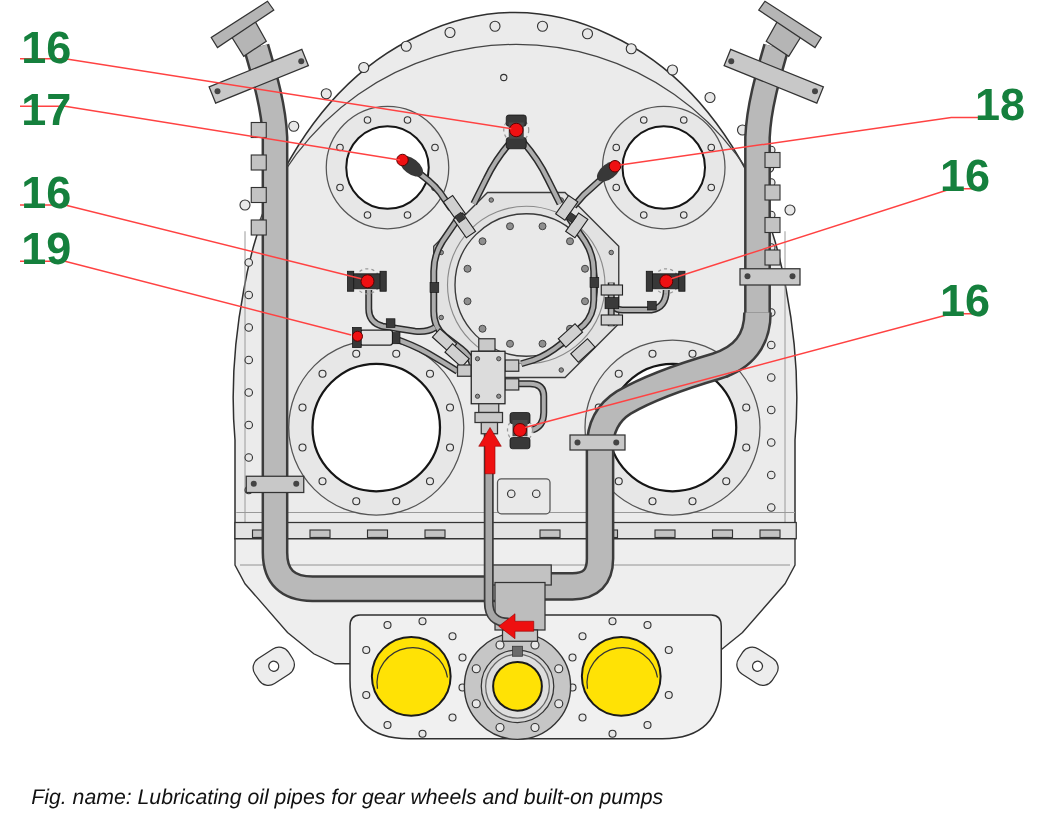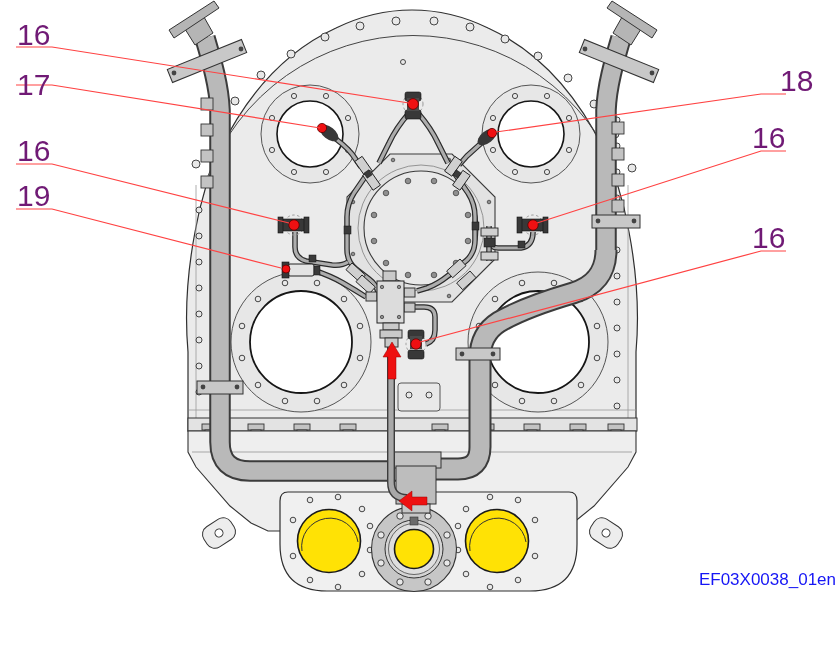--- a/index.html
+++ b/index.html
@@ -1,19 +1,19 @@
 <!DOCTYPE html>
 <html><head>
 <meta charset="utf-8">
 <style>
   html,body{margin:0;padding:0;background:#fff;}
   .stage{position:relative;width:840px;height:660px;background:#ffffff;overflow:hidden;
          font-family:"Liberation Sans",sans-serif;}
   .stage svg{position:absolute;left:0;top:0;}
-  .callout{position:absolute;color:#701a75;font-size:30px;line-height:1;font-weight:400;}
+  .callout{position:absolute;color:#15803d;font-size:36px;line-height:1;font-weight:700;}
   .figcode{position:absolute;color:#1616f5;font-size:17px;}
   .caption{position:absolute;color:#111;font-size:17px;font-style:italic;}
   .pc{fill:none;stroke:#3c3c3c;stroke-width:21.5;stroke-linecap:butt;}
   .pf{fill:none;stroke:#b9b9b9;stroke-width:17.5;}
   .pc2{fill:none;stroke:#3c3c3c;stroke-width:23;}
   .pf2{fill:none;stroke:#b9b9b9;stroke-width:19;}
   .tc{fill:none;stroke:#2b2b2b;stroke-width:5.6;}
   .tf{fill:none;stroke:#adadad;stroke-width:3.2;}
   .sc{fill:none;stroke:#3c3c3c;stroke-width:8;}
   .sf{fill:none;stroke:#a8a8a8;stroke-width:5.2;}
@@ -435,14 +435,14 @@
 </svg>
 
   <div class="callout" style="left:17px;top:20px;">16</div>
   <div class="callout" style="left:17px;top:58px;margin-top:12px;">17</div>
   <div class="callout" style="left:17px;top:136px;">16</div>
   <div class="callout" style="left:17px;top:181px;">19</div>
   <div class="callout" style="left:752px;top:66px;margin-left:28px;">18</div>
   <div class="callout" style="left:752px;top:123px;">16</div>
   <div class="callout" style="left:752px;top:223px;">16</div>
 
-  <div class="figcode" style="right:4px;top:570px;">EF03X0038_01en</div>
+  <div class="caption" style="left:25px;top:628px;">Fig. name: Lubricating oil pipes for gear wheels and built-on pumps</div>
 </div>
 
 </body></html>

